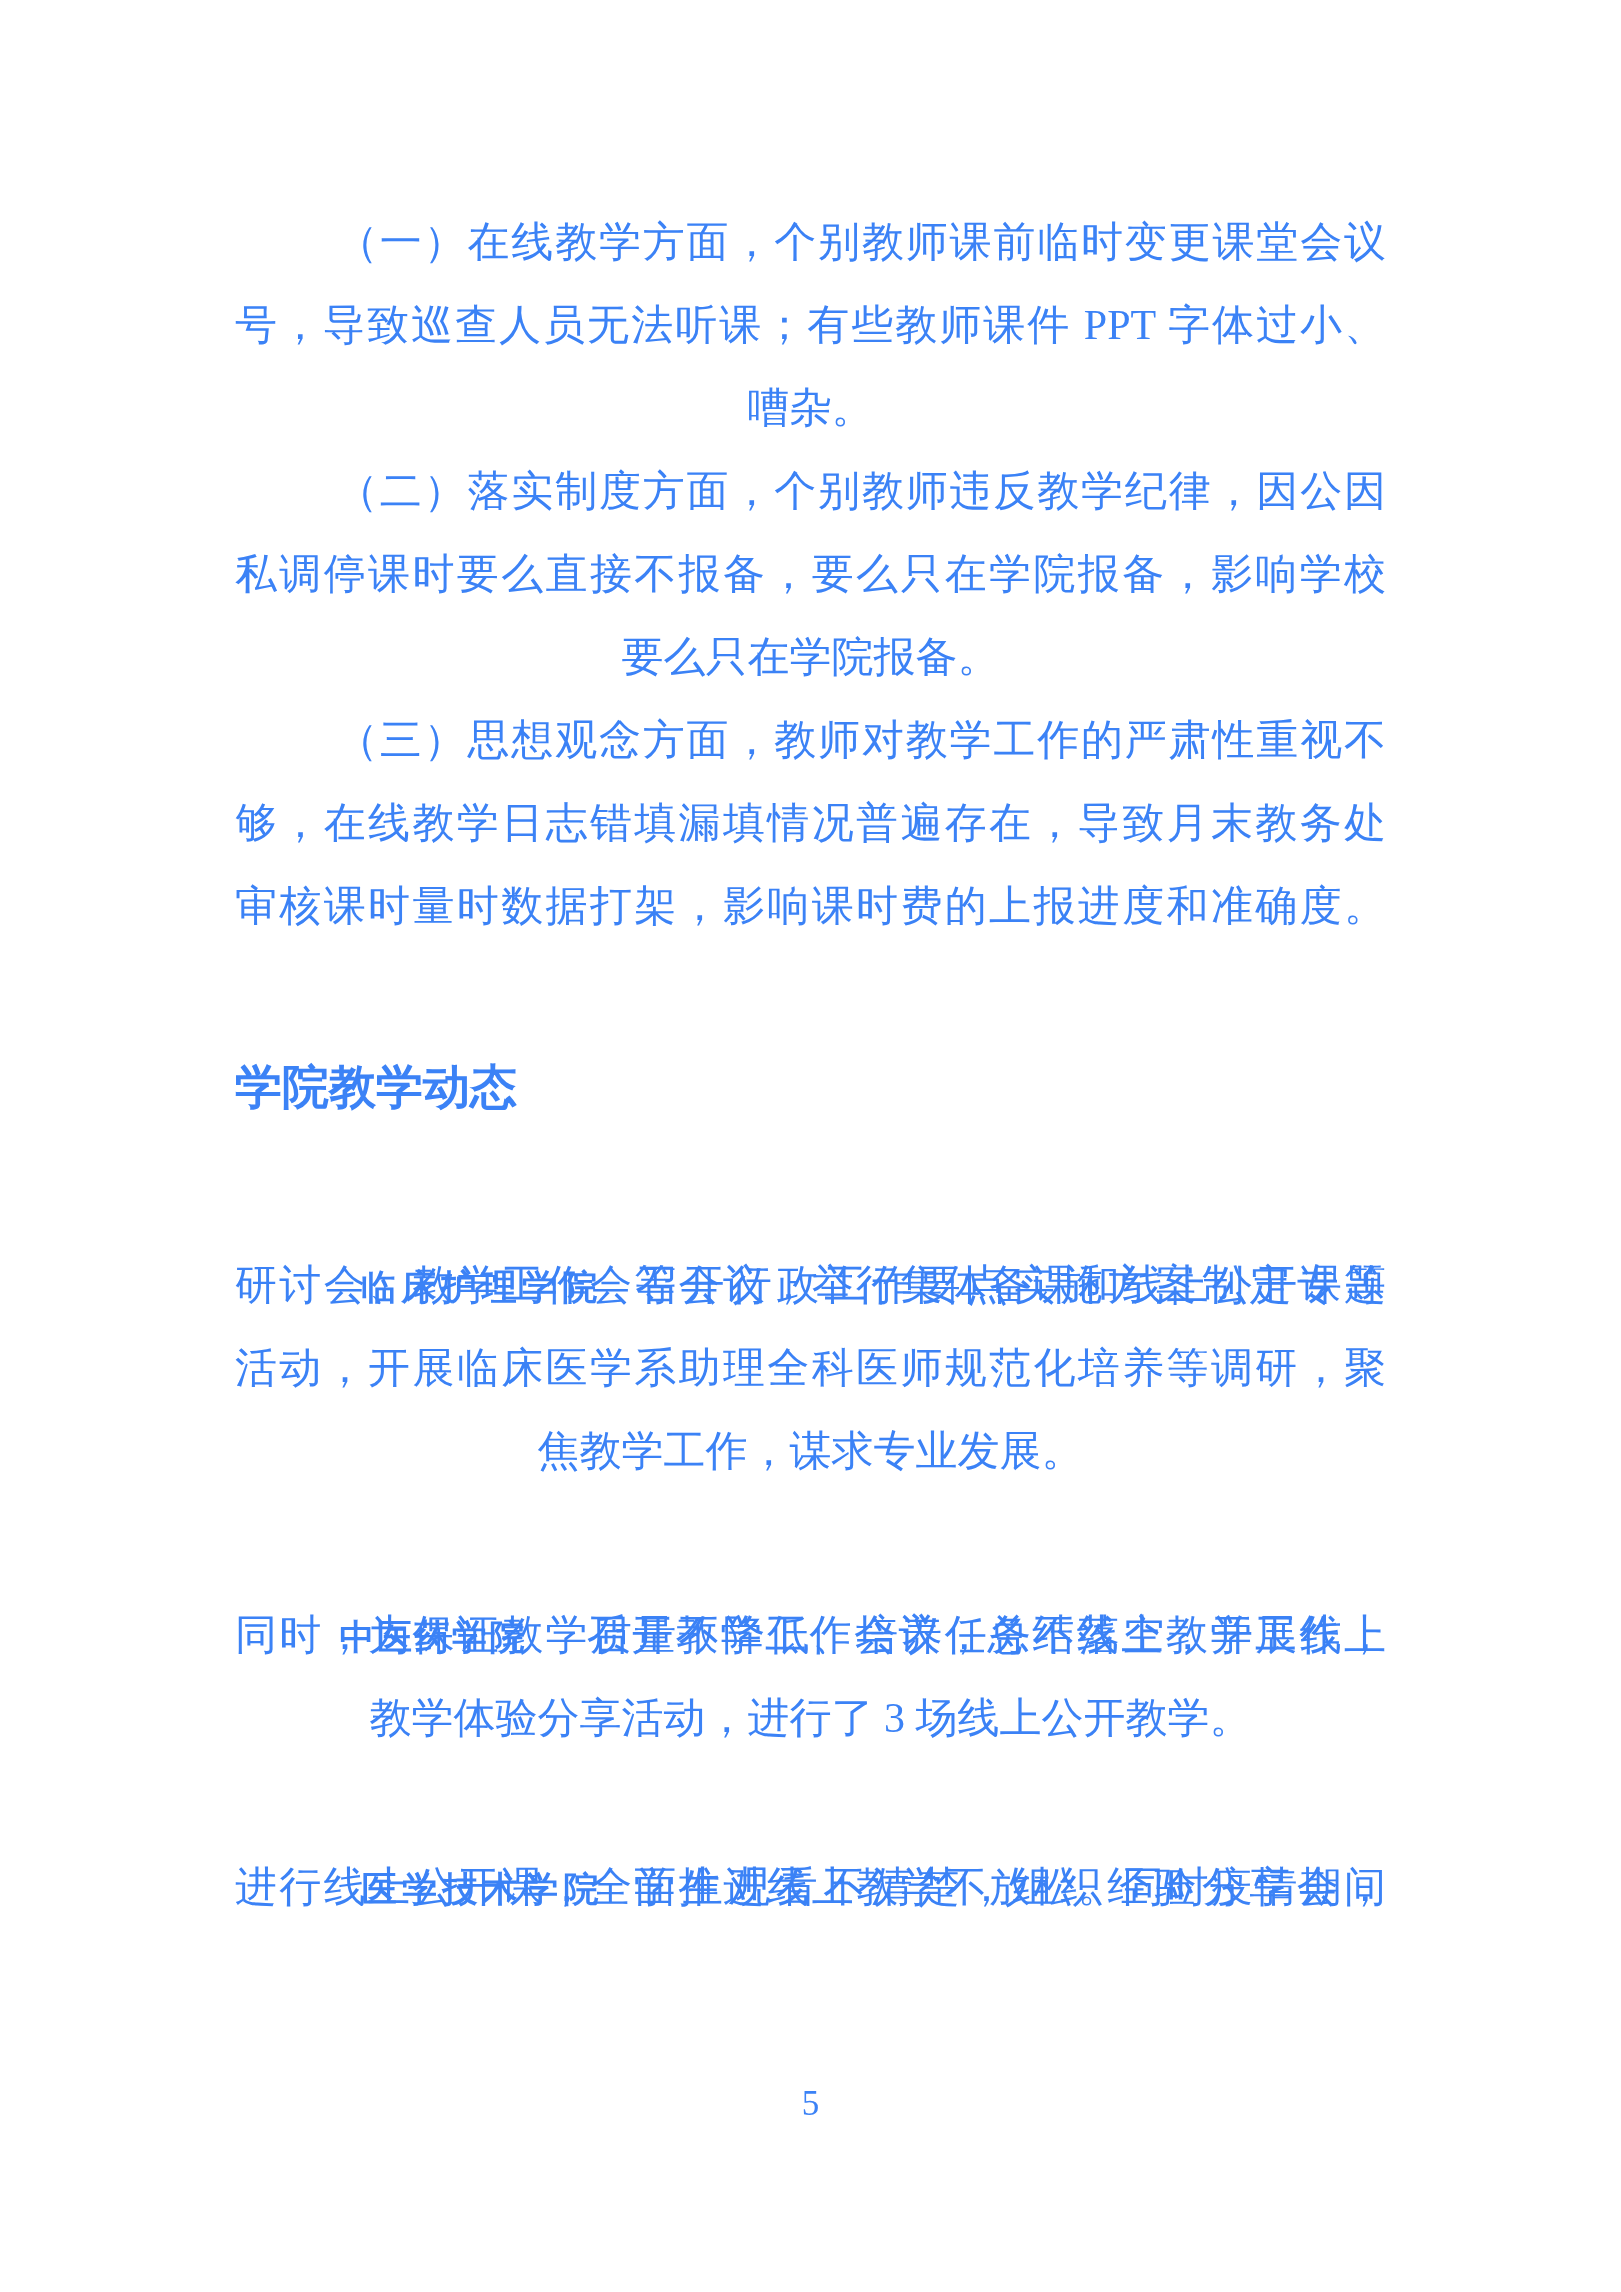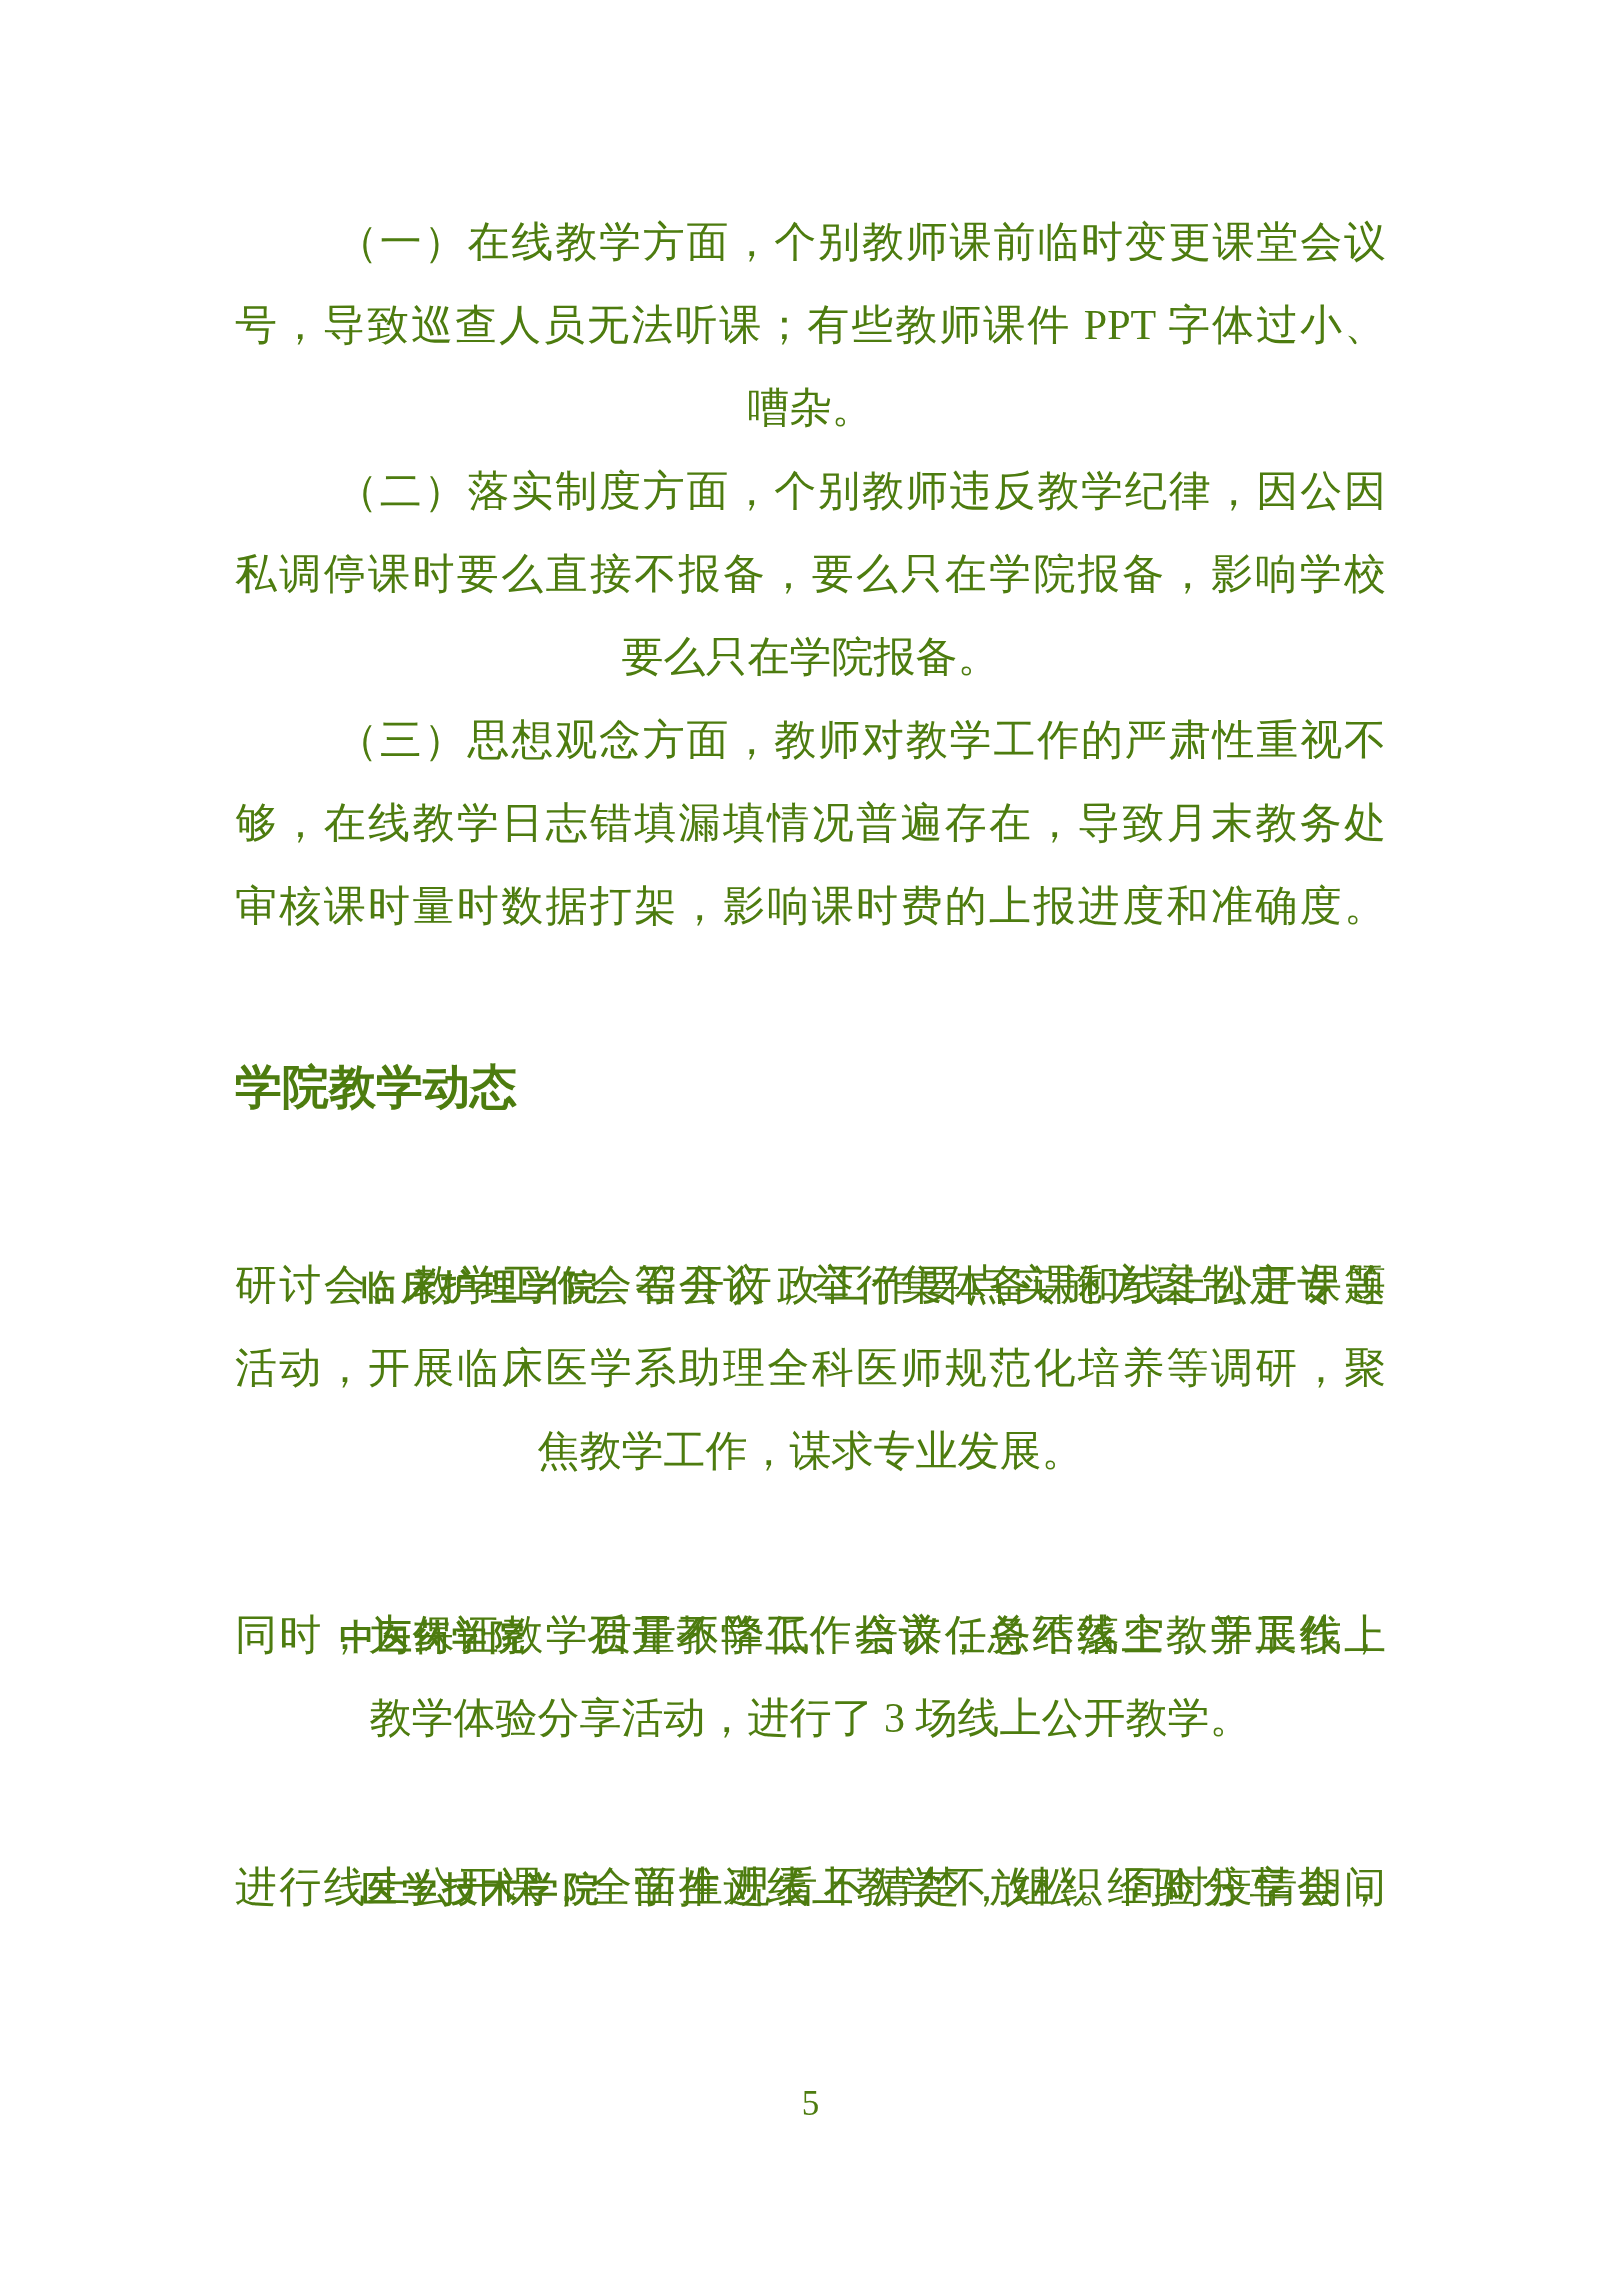--- a/index.html
+++ b/index.html
@@ -1,21 +1,21 @@
 <!DOCTYPE html>
 <html><head>
 <meta charset="utf-8">
 <style>
   html,body { margin:0; padding:0; background:#e8e8e8; }
   .page {
     position:relative;
     width:1621px; height:2293px;
     margin:0 auto;
     background:#ffffff;
-    color:#4d7c0f;
+    color:#3b82f6;
     font-family:"Liberation Serif","DejaVu Serif",serif;
     overflow:hidden;
   }
   .content {
     position:absolute;
     left:235px; top:201px;
     width:1151px;
   }
   .para { margin:0; padding:0; }
   .line {

